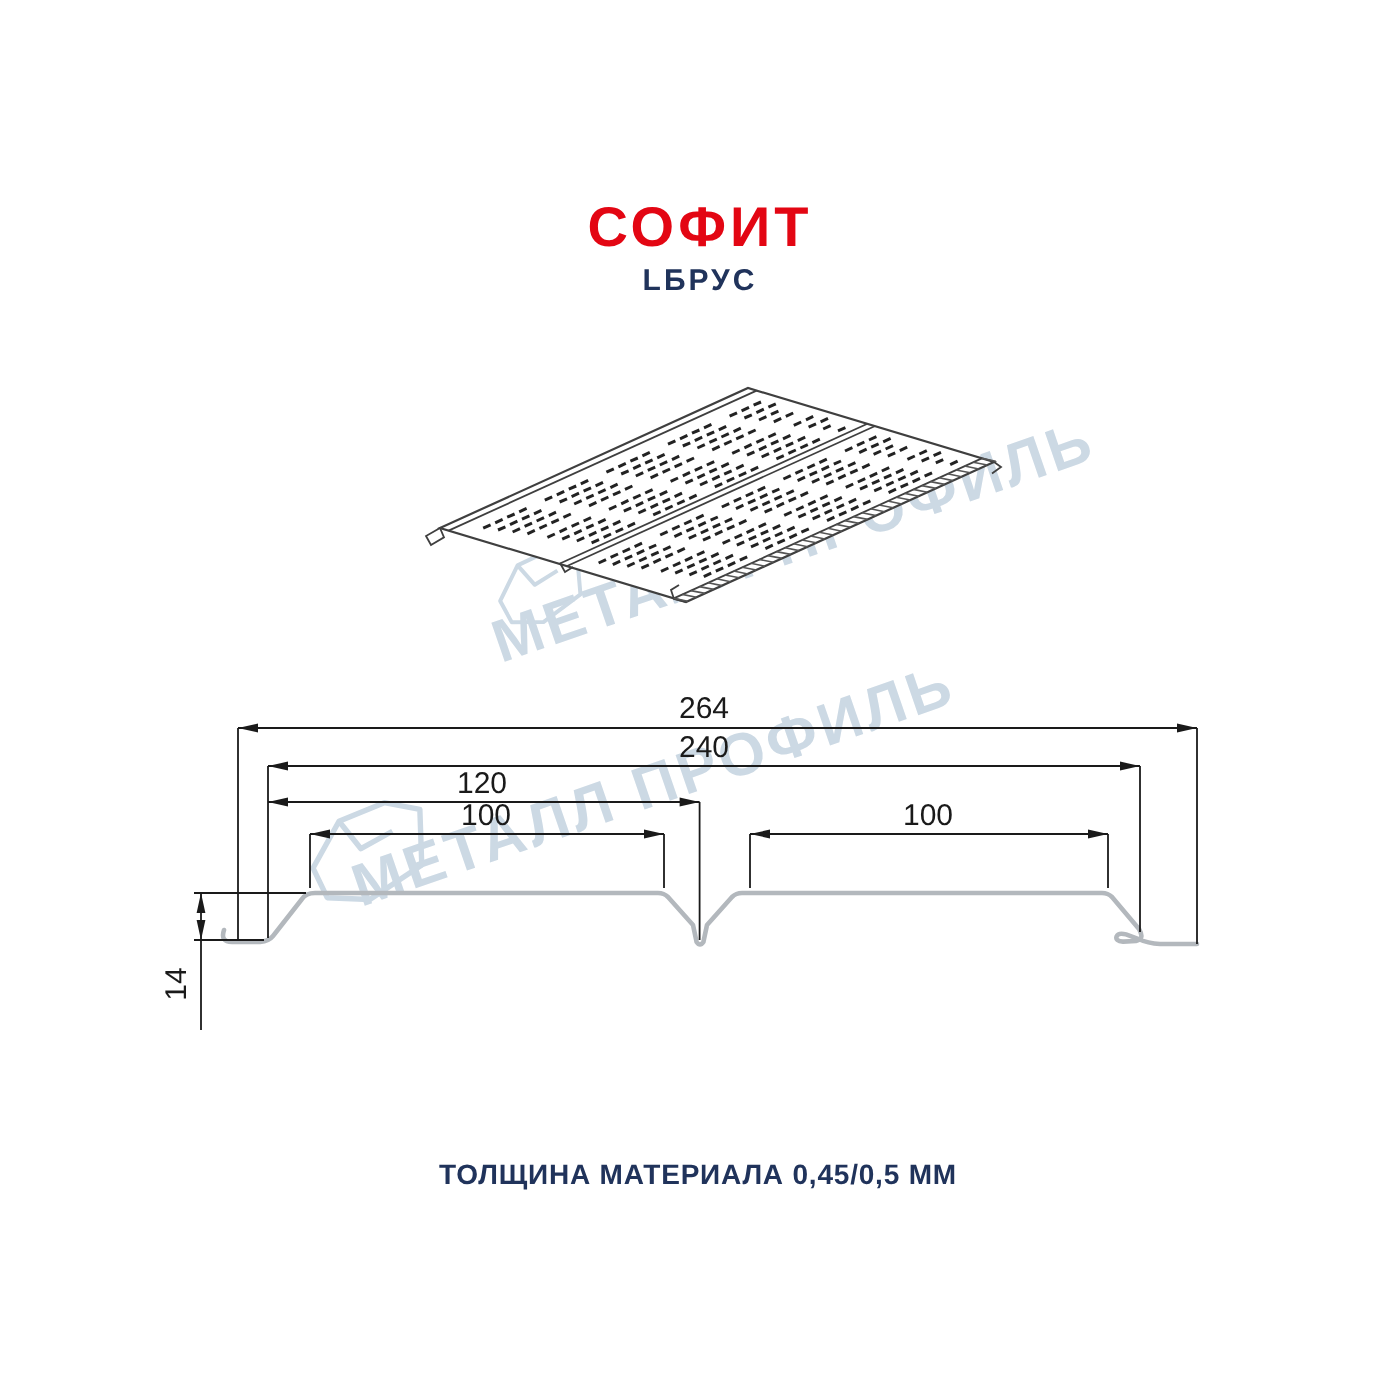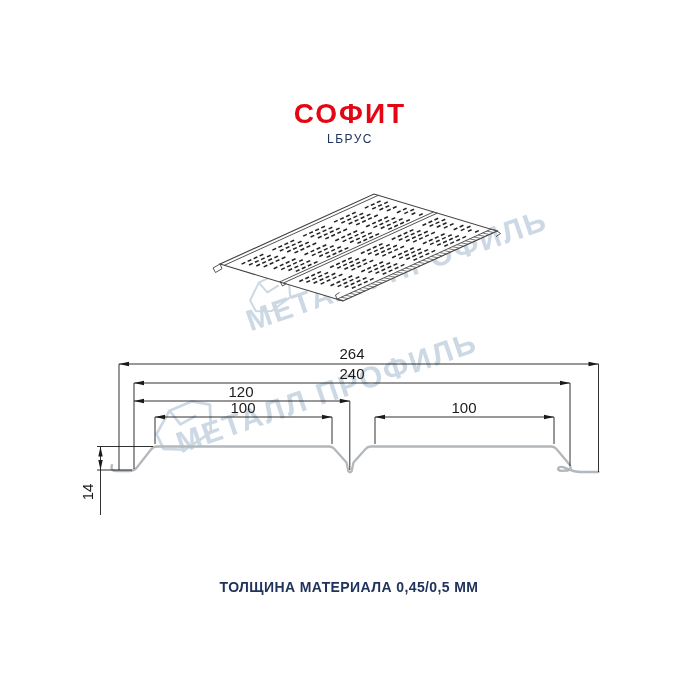--- a/index.html
+++ b/index.html
@@ -6,21 +6,21 @@
   .page{
     position:relative;width:630px;height:700px;background:#fff;overflow:hidden;
     font-family:"Liberation Sans", sans-serif;
   }
   .title{
     position:absolute;top:98px;left:0;width:700px;text-align:center;
     font-size:28px;font-weight:bold;letter-spacing:2px;color:var(--c-red,#E30613);
   }
   .subtitle{
     position:absolute;top:132px;left:0;width:700px;text-align:center;
-    font-size:12px;font-weight:normal;letter-spacing:1.5px;color:var(--c-navy,#20335B);
+    font-size:15px;font-weight:bold;letter-spacing:1.5px;color:var(--c-navy,#20335B);
   }
   .footer{
     position:absolute;top:579px;left:0;width:678px;text-align:center;
     font-size:14px;font-weight:bold;letter-spacing:0.4px;color:var(--c-navy,#20335B);padding-left:10px;
   }
   svg{position:absolute;top:0;left:0;}
   .dim-label{
     font-family:"Liberation Sans", sans-serif;font-size:15px;fill:var(--c-dim,#1a1a1a);
   }
   .wm-text{

